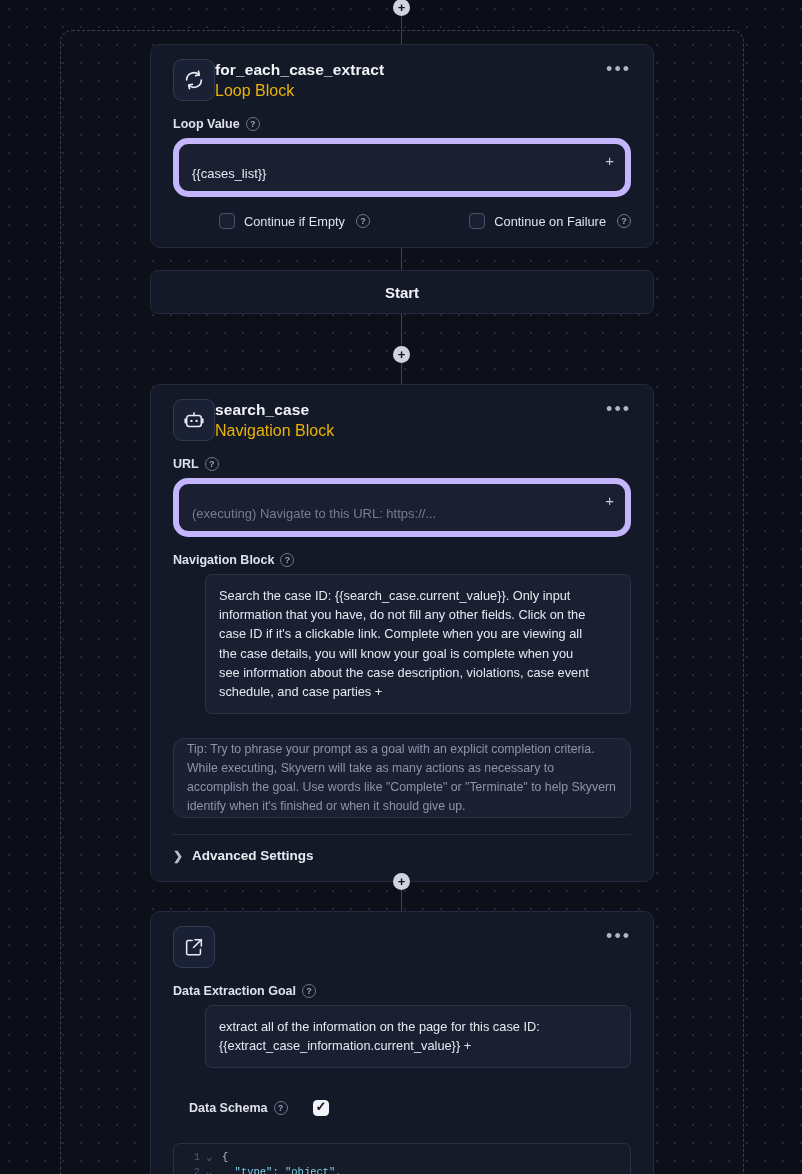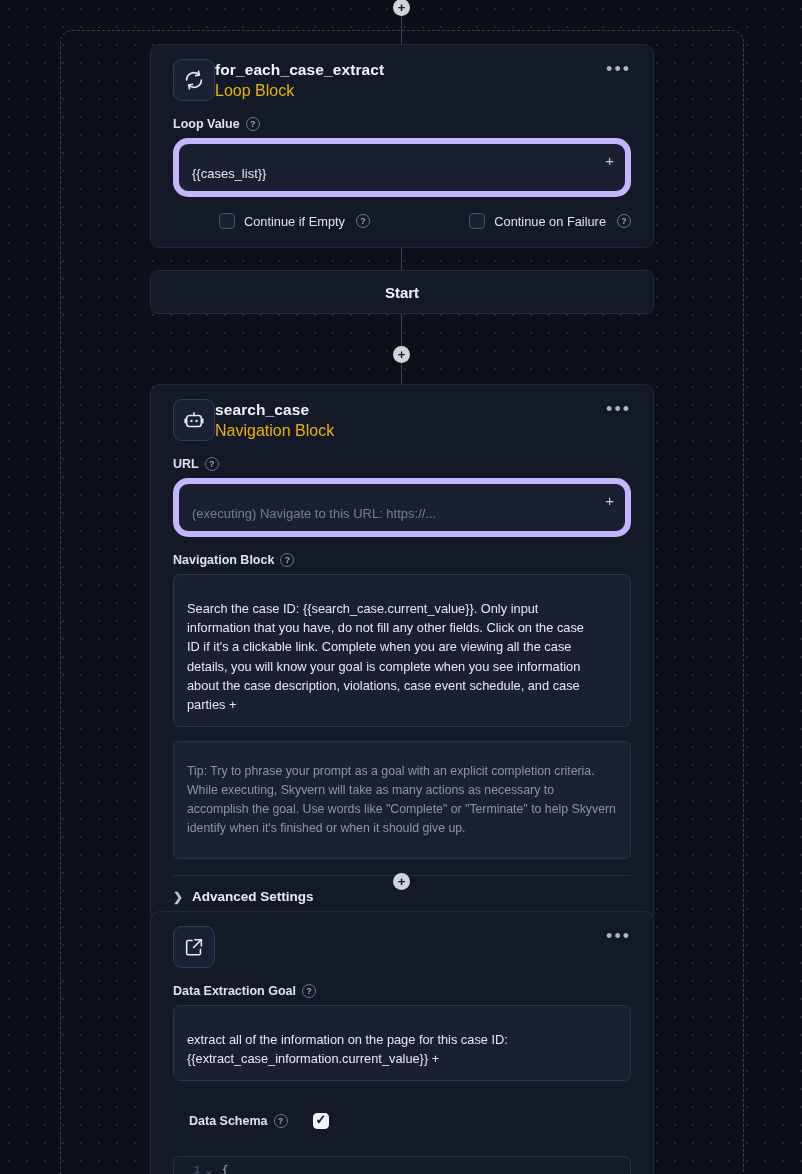--- a/index.html
+++ b/index.html
@@ -130,24 +130,25 @@
     color: #c7cbd8;
     font-size: 15px;
     line-height: 1;
     cursor: pointer;
   }
   .textarea {
     position: relative;
     background: #1a2032;
     border: 1px solid #2c3346;
     border-radius: 7px;
-    padding: 24px 34px 12px 13px;
+    padding: 11px 34px 12px 13px;
     font-size: 12.8px;
     line-height: 1.5;
     color: #e6e8f0;
+    margin-left: 32px;
   }
   .checkrow {
     display: flex;
     gap: 0;
     margin-top: 16px;
     justify-content: space-between;
     margin-left: 46px;
   }
   .checkitem { display: flex; align-items: center; gap: 9px; }
   .cbox {
@@ -182,25 +183,25 @@
     border: 1px solid #232a3d;
     border-radius: 8px;
     height: 44px;
     display: flex; align-items: center; justify-content: center;
     font-size: 15px;
     font-weight: 700;
     color: #f2f3f8;
     z-index: 3;
   }
   .tip {
-    margin-top: 14px;
+    margin-top: 24px;
     background: #1b2133;
     border: 1px solid #2a3144;
-    border-radius: 6px;
-    padding: 20px 13px;
+    border-radius: 11px;
+    padding: 1px 13px;
     font-size: 12.3px;
     line-height: 1.55;
     color: #8d94aa;
   }
   .divider {
     margin-top: 16px;
     border-top: 1px solid #262d40;
   }
   .adv {
     margin-top: 13px;

